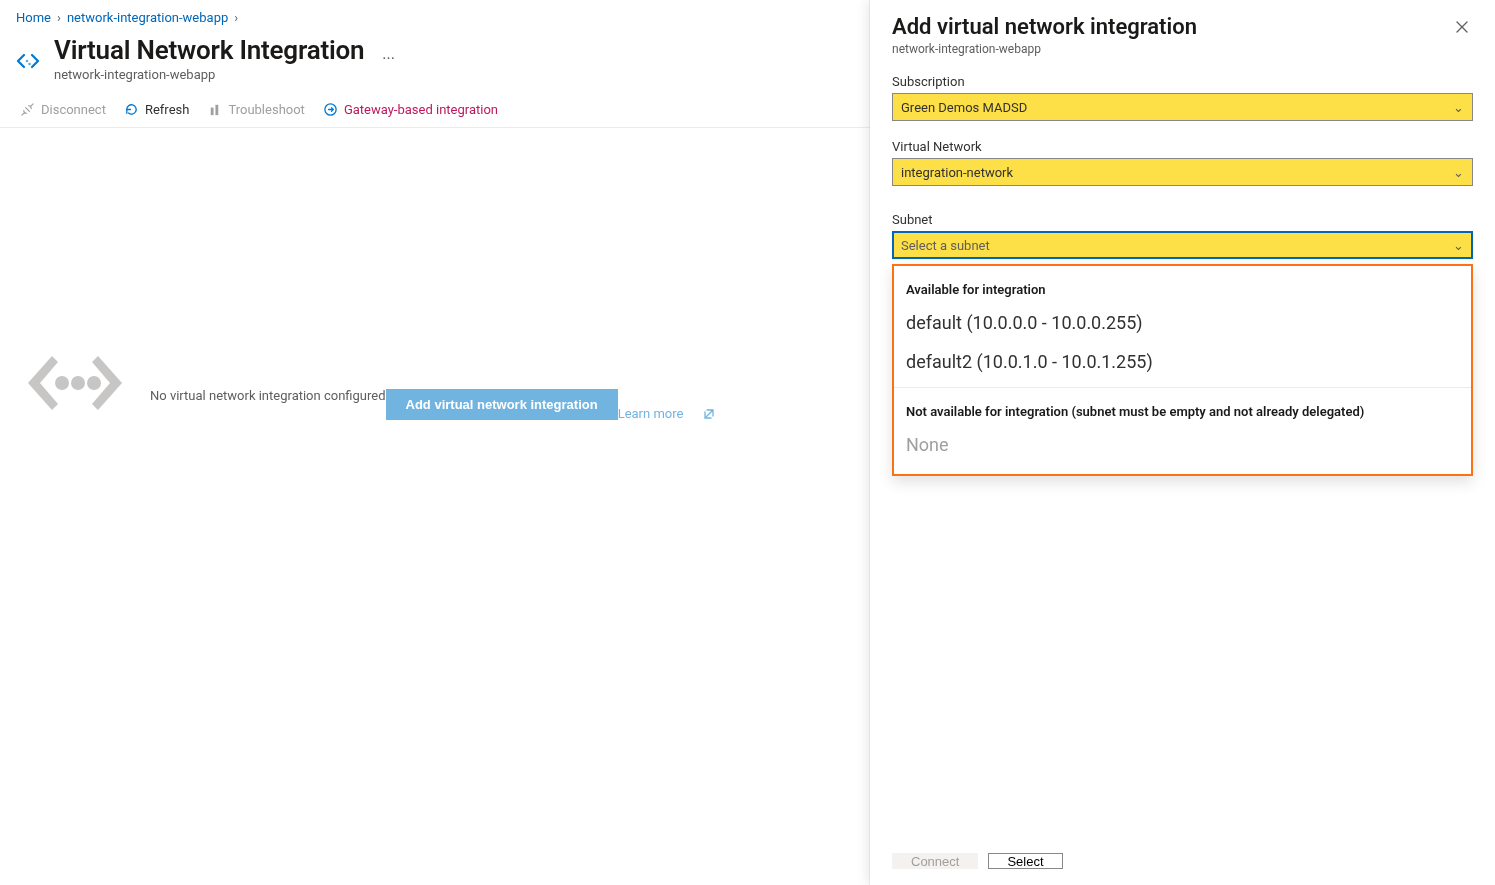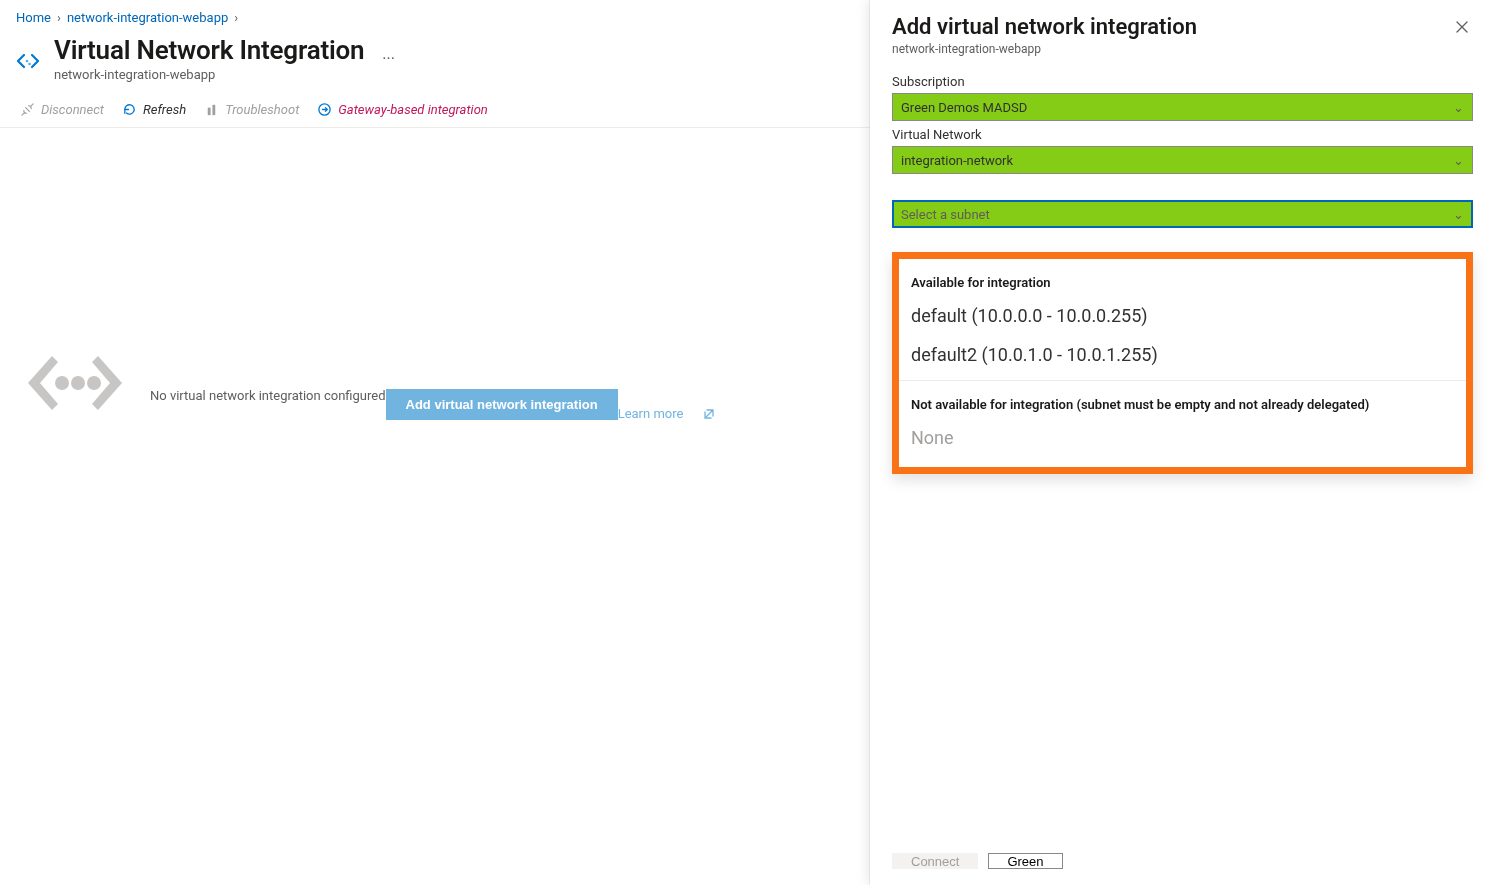--- a/index.html
+++ b/index.html
@@ -54,21 +54,20 @@
     align-self: center;
   }
   
   .toolbar {
     display: flex;
     align-items: center;
     gap: 18px;
     padding: 10px 16px 10px 20px;
     border-bottom: 1px solid #edebe9;
     font-size: 13px;
-    font-style: italic;
   }
   .toolbar .tool {
     display: flex;
     align-items: center;
     gap: 6px;
     cursor: pointer;
   }
   .toolbar .tool.disabled { color: #a19f9d; cursor: default; }
   .toolbar .tool svg { width: 15px; height: 15px; }
   .toolbar .tool.link { color: #be185d; }
@@ -139,51 +138,51 @@
     color: #605e5c;
     font-size: 15px;
     padding: 2px 4px;
     margin-top: 4px;
   }
   .panel-body {
     flex: 1;
     overflow: visible;
     padding: 4px 22px 0 22px;
   }
-  .form-group { margin-bottom: 6px; position: relative; }
+  .form-group { margin-bottom: 18px; position: relative; }
   .form-group label {
     display: block;
     font-size: 13px;
     color: #323130;
     margin-bottom: 4px;
   }
   .select {
     width: 100%;
     border: 1px solid #8a8886;
-    background: #84cc16;
+    background: #fde047;
     height: 28px;
     display: flex;
     align-items: center;
     justify-content: space-between;
     padding: 0 8px;
     font-size: 13px;
     cursor: pointer;
   }
   .select.focused {
     border-color: #0067b8;
     box-shadow: 0 0 0 1px #0067b8 inset;
   }
   .select .chev { color: #605e5c; }
   
   .dropdown-list {
     position: absolute;
     left: 0; right: 0;
     top: 52px;
     background: #ffffff;
-    border: 7px solid #f97316;
+    border: 2px solid #f97316;
     box-shadow: 0 6px 14px rgba(0,0,0,0.12);
     z-index: 10;
     padding: 6px 0 10px 0;
   }
   .dropdown-list .group-header {
     font-weight: 600;
     font-size: 13px;
     padding: 10px 12px 6px 12px;
     color: #1b1a19;
   }
@@ -324,33 +323,34 @@
 
     <div class="form-group">
       <label>Virtual Network</label>
       <div class="select">
         <span>integration-network</span>
         <span class="chev">⌄</span>
       </div>
     </div>
 
     <div class="form-group" style="margin-top:26px;">
+      <label>Subnet</label>
       <div class="select focused">
         <span style="color:#605e5c;">Select a subnet</span>
         <span class="chev">⌄</span>
       </div>
 
       <div class="dropdown-list">
         <div class="group-header">Available for integration</div>
         <div class="option">default (10.0.0.0 - 10.0.0.255)</div>
         <div class="option">default2 (10.0.1.0 - 10.0.1.255)</div>
         <div class="divider"></div>
         <div class="group-header">Not available for integration (subnet must be empty and not already delegated)</div>
         <div class="option disabled">None</div>
       </div>
     </div>
   </div>
 
   <div class="panel-footer">
     <button class="btn disabled">Connect</button>
-    <button class="btn">Green</button>
+    <button class="btn">Select</button>
   </div>
 </aside>
 
 </body></html>

